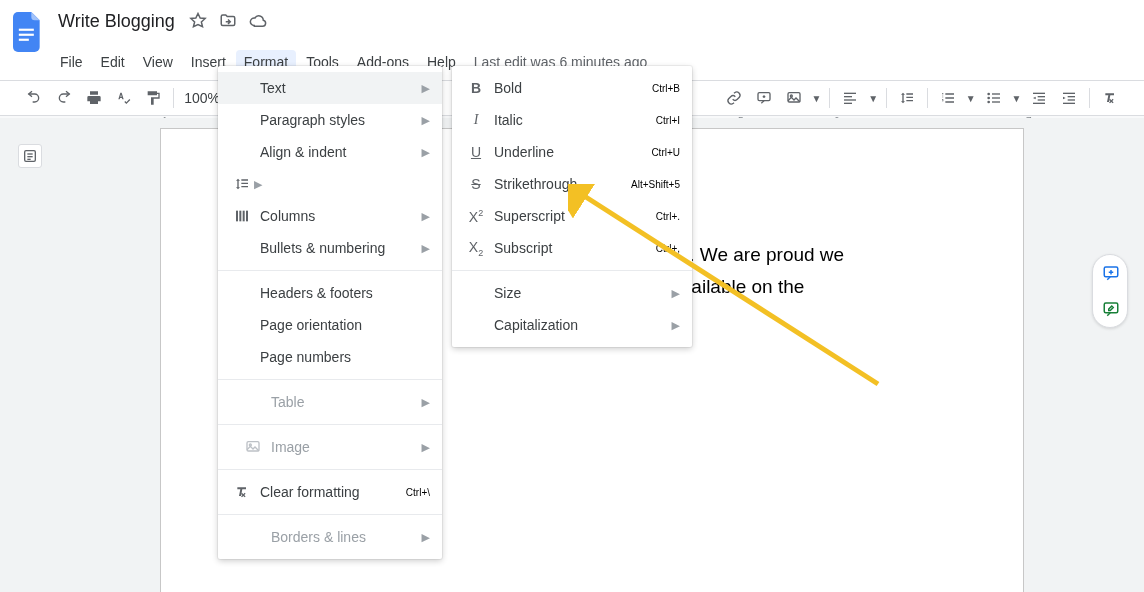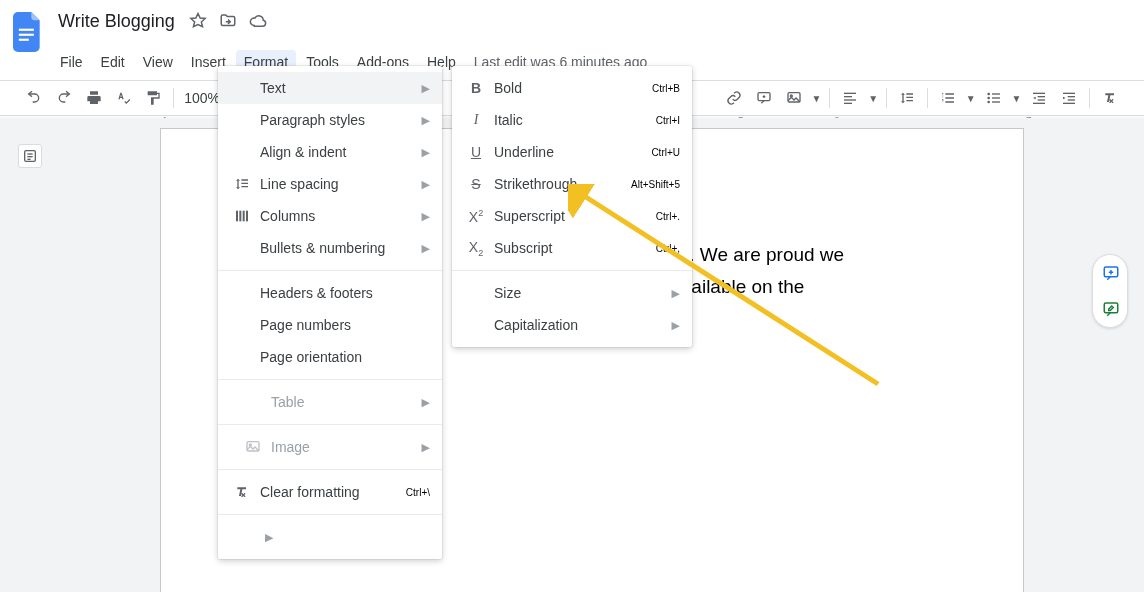--- a/index.html
+++ b/index.html
@@ -381,21 +381,20 @@
     <span class="dd-ico"></span>
       <span class="dd-label">Align &amp; indent</span>
       <span class="dd-arrow">▶</span>
   </div>
   <div class="dd-row">
     <span class="dd-ico">
         <svg class="icon-sm" viewBox="0 0 24 24" fill="currentColor">
           <path d="M6 4l-3 3h2v10H3l3 3 3-3H7V7h2L6 4zM11 5h10v2H11zm0 5h10v2H11zm0 5h10v2H11z"></path>
         </svg>
       </span>
-    <span class="dd-label">Line spacing</span>
       <span class="dd-arrow">▶</span>
   </div>
   <div class="dd-row">
     <span class="dd-ico">
         <svg class="icon-sm" viewBox="0 0 24 24" fill="currentColor">
           <rect x="3" y="4" width="3" height="16"></rect>
           <rect x="8" y="4" width="3" height="16"></rect>
           <rect x="13" y="4" width="3" height="16"></rect>
           <rect x="18" y="4" width="3" height="16"></rect>
         </svg>
@@ -408,25 +407,25 @@
       <span class="dd-label">Bullets &amp; numbering</span>
       <span class="dd-arrow">▶</span>
   </div>
   <div class="dd-sep"></div>
   <div class="dd-row">
     <span class="dd-ico"></span>
       <span class="dd-label">Headers &amp; footers</span>
   </div>
   <div class="dd-row">
     <span class="dd-ico"></span>
+      <span class="dd-label">Page orientation</span>
+  </div>
+  <div class="dd-row">
+    <span class="dd-ico"></span>
       <span class="dd-label">Page numbers</span>
-  </div>
-  <div class="dd-row">
-    <span class="dd-ico"></span>
-      <span class="dd-label">Page orientation</span>
   </div>
   <div class="dd-sep"></div>
   <div class="dd-row disabled">
     <span class="dd-ico"></span>
       <span class="dd-label">Table</span>
       <span class="dd-arrow">▶</span>
   </div>
   <div class="dd-sep"></div>
   <div class="dd-row disabled">
     <span class="dd-ico">
@@ -445,20 +444,21 @@
         <svg class="icon-sm" viewBox="0 0 24 24" fill="currentColor">
           <path d="M5 5v3h4.5l-2 10h3l2-10H18V5H5zm13 13l-2 2-2-2-2 2-1.4-1.4 2-2-2-2L12 13.2l2 2 2-2 1.4 1.4-2 2 2 2z"></path>
         </svg>
       </span>
     <span class="dd-label">Clear formatting</span>
     <span class="dd-shortcut">Ctrl+\</span>
   </div>
   <div class="dd-sep"></div>
   <div class="dd-row disabled">
     <span class="dd-ico"></span>
+      <span class="dd-label">Borders &amp; lines</span>
       <span class="dd-arrow">▶</span>
   </div>
 </div>
 
 <div class="dropdown dd-text">
   <div class="dd-row">
     <span class="dd-ico">
         <b>B</b>
       </span>
     <span class="dd-label">Bold</span>

